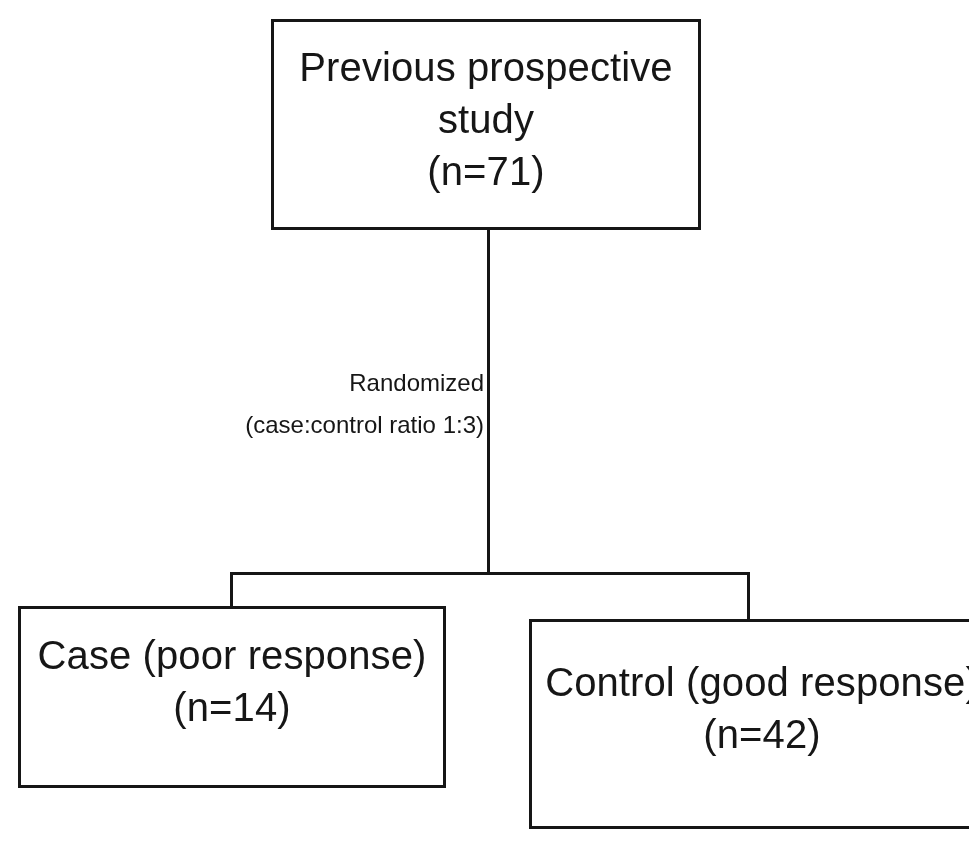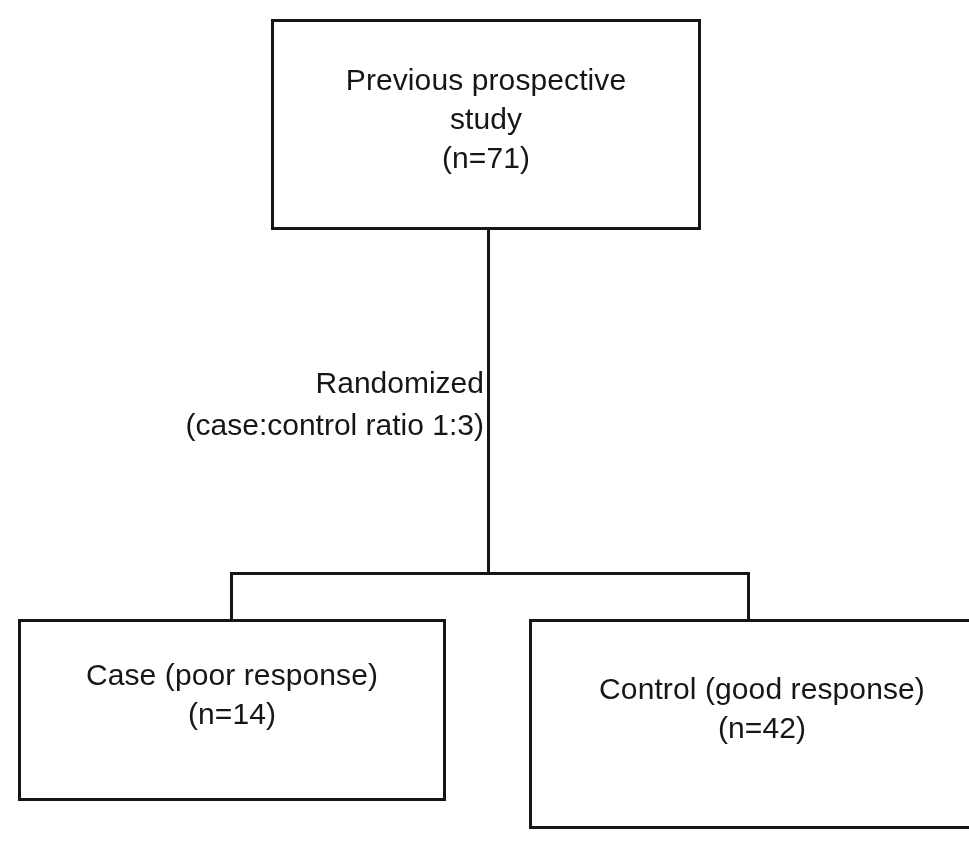--- a/index.html
+++ b/index.html
@@ -24,41 +24,41 @@
     position: absolute;
     box-sizing: border-box;
     background: #ffffff;
     border: 3px solid #161616;
     display: flex;
     align-items: center;
     justify-content: center;
     text-align: center;
   }
   .node-text {
-    font-size: 30px;
-    line-height: 39px;
+    font-size: 40px;
+    line-height: 52px;
     color: #161616;
     white-space: pre-line;
     letter-spacing: 0.1px;
   }
 
   #node-top {
     left: 271px;
     top: 19px;
     width: 430px;
     height: 211px;
   }
   #node-top .node-text {
     position: relative;
     top: -6px;
   }
 
   #node-case {
     left: 18px;
-    top: 619px;
+    top: 606px;
     width: 428px;
     height: 182px;
   }
   #node-case .node-text {
     position: relative;
     top: -16px;
   }
 
   #node-control {
     left: 529px;
@@ -104,21 +104,21 @@
     height: 49px;
   }
 
   
   #branch-label {
     position: absolute;
     left: 104px;
     top: 362px;
     width: 380px;
     text-align: right;
-    font-size: 30px;
+    font-size: 24px;
     line-height: 42px;
     color: #161616;
     white-space: pre-line;
   }
 </style>
 </head>
 <body>
 
 <div id="canvas">
 

